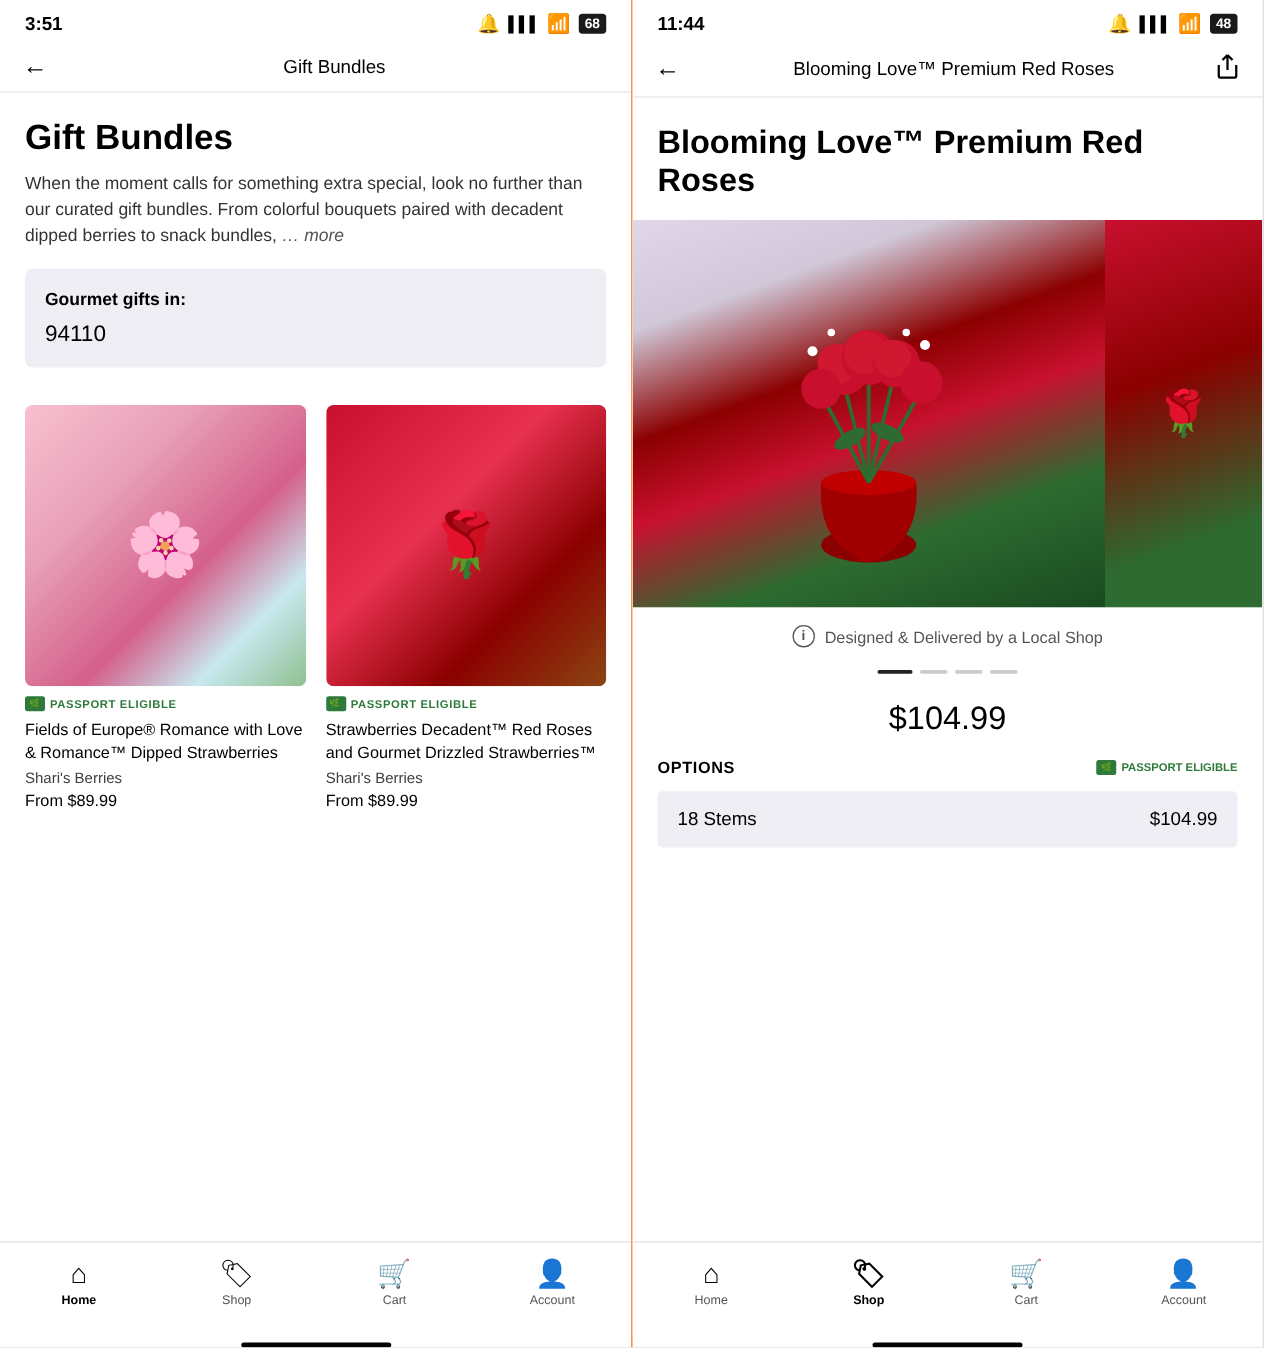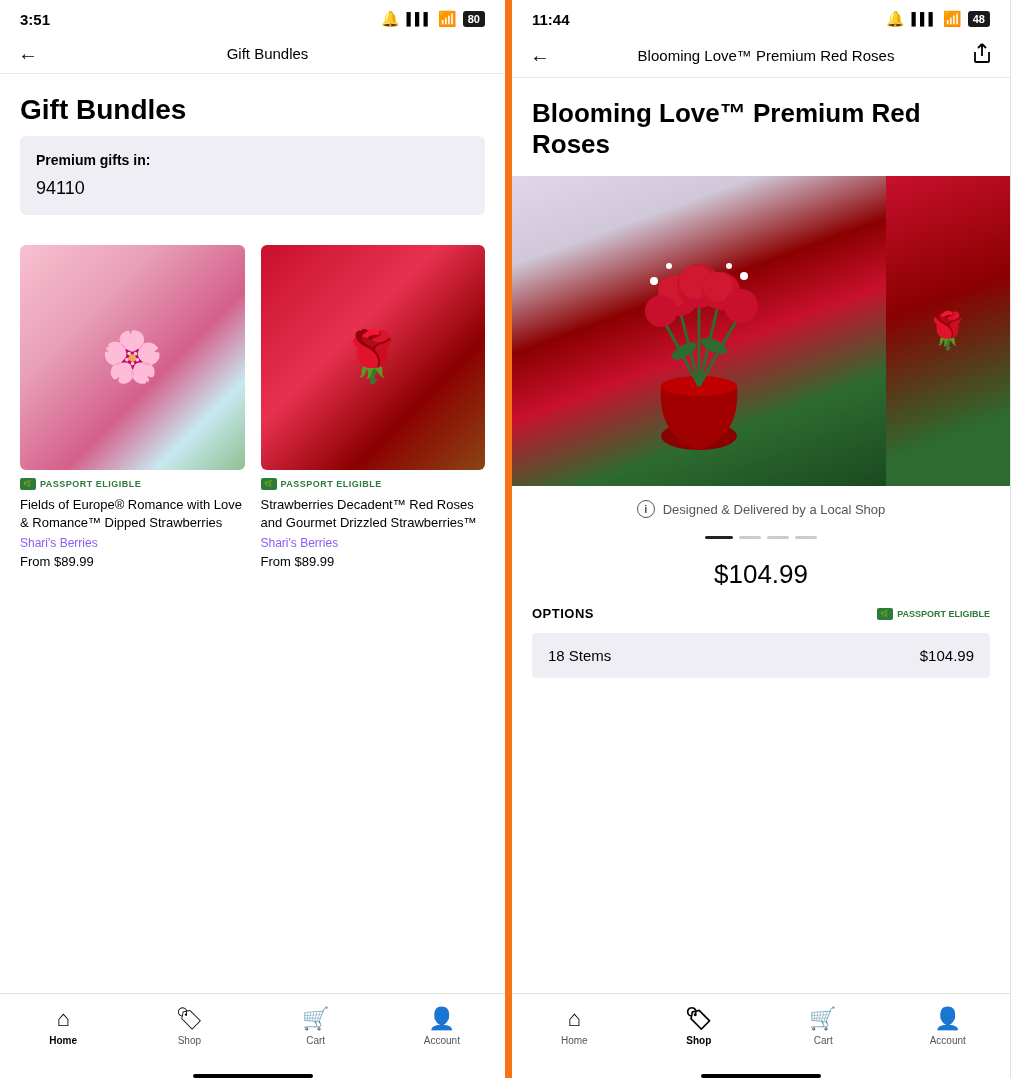--- a/index.html
+++ b/index.html
@@ -21,21 +21,21 @@
     .phone {
       width: 505px;
       height: 1078px;
       background: #fff;
       display: flex;
       flex-direction: column;
       overflow: hidden;
       position: relative;
     }
     .phone-right {
-      border-left: 7px solid #f97316;
+      border-left: 1px solid #f97316;
     }
 
     
     .status-bar {
       display: flex;
       justify-content: space-between;
       align-items: center;
       padding: 10px 20px 6px;
       font-size: 15px;
       font-weight: 600;
@@ -204,21 +204,21 @@
       color: #fff;
     }
     .product-name {
       font-size: 13px;
       color: #000;
       line-height: 1.4;
       margin-bottom: 4px;
     }
     .product-brand {
       font-size: 12px;
-      color: #8b5cf6;
+      color: #404040;
       margin-bottom: 4px;
     }
     .product-price {
       font-size: 13px;
       color: #000;
       font-weight: 500;
     }
 
     
     .flower-img-1 {
@@ -394,34 +394,38 @@
 <div class="phones-container">
 
   <div class="phone">
 
     <div class="status-bar">
       <span class="status-left">3:51</span>
       <div class="status-right">
         <span>🔔</span>
         <span style="font-size:12px;">▌▌▌</span>
         <span>📶</span>
-        <span class="battery-badge">80</span>
+        <span class="battery-badge">68</span>
       </div>
     </div>
 
     <div class="nav-bar">
       <span class="nav-back">←</span>
       <span class="nav-title">Gift Bundles</span>
     </div>
 
     <div class="content">
       <h1 class="page-title-large">Gift Bundles</h1>
+      <p class="page-description">
+        <span>When the moment calls for something extra special, look no further than our curated gift bundles. From colorful bouquets paired with decadent dipped berries to snack bundles,</span>
+        <span class="more-link">… more</span>
+      </p>
 
       <div class="zip-box">
-        <div class="zip-label">Premium gifts in:</div>
+        <div class="zip-label">Gourmet gifts in:</div>
         <div class="zip-row">
           <span class="zip-value">94110</span>
         </div>
       </div>
 
 
       <div class="products-grid">
 
         <div class="product-card">
           <div class="product-img">

